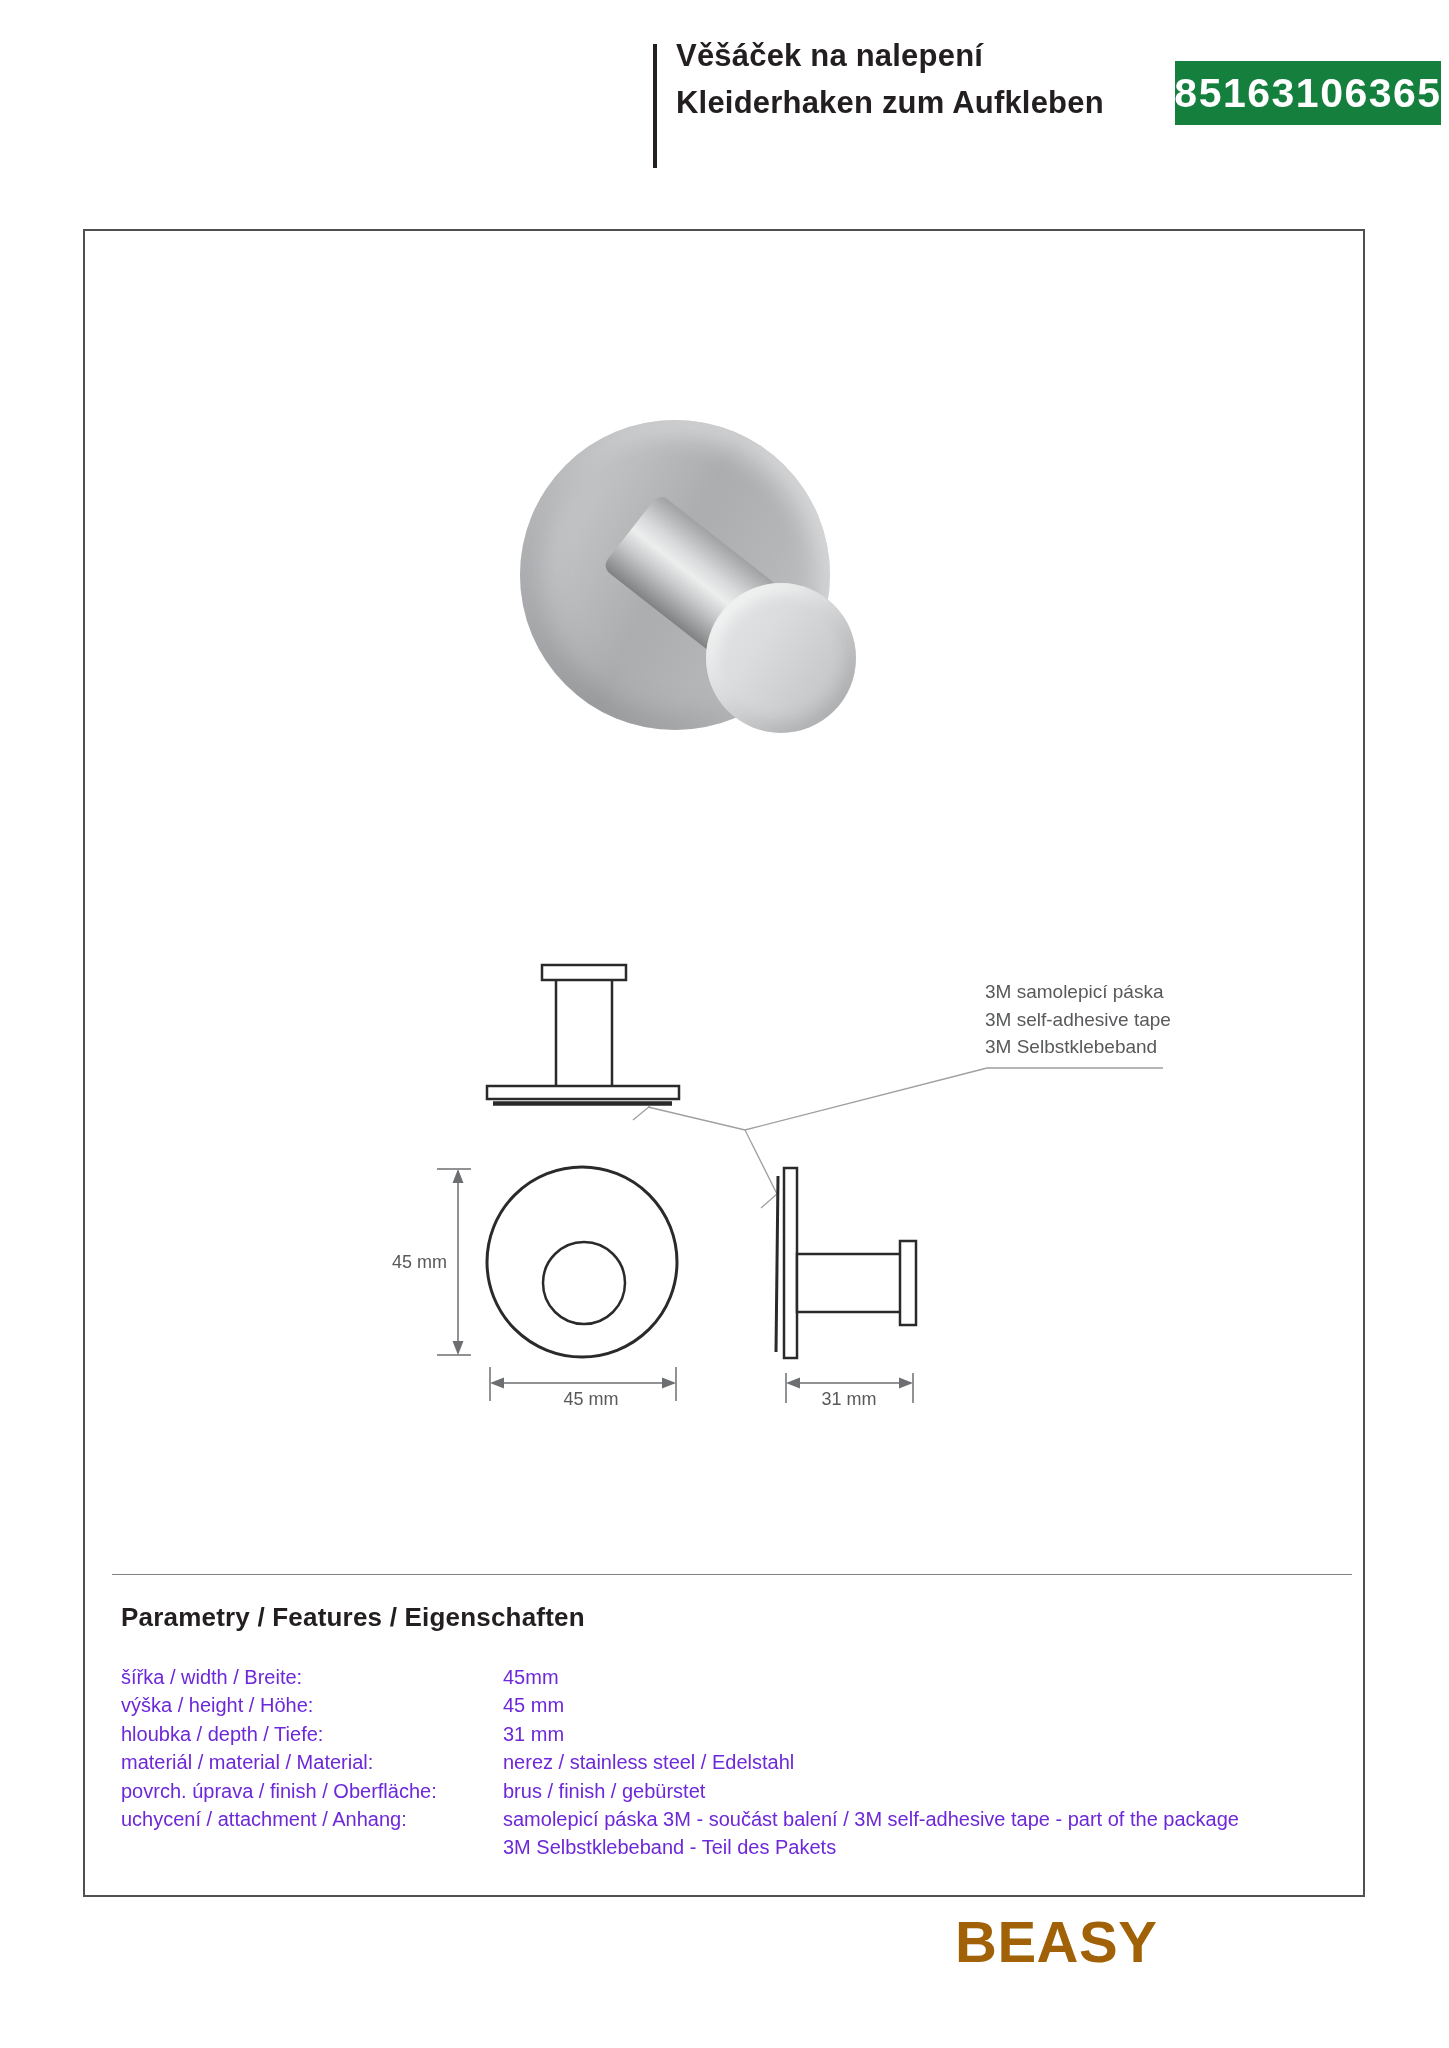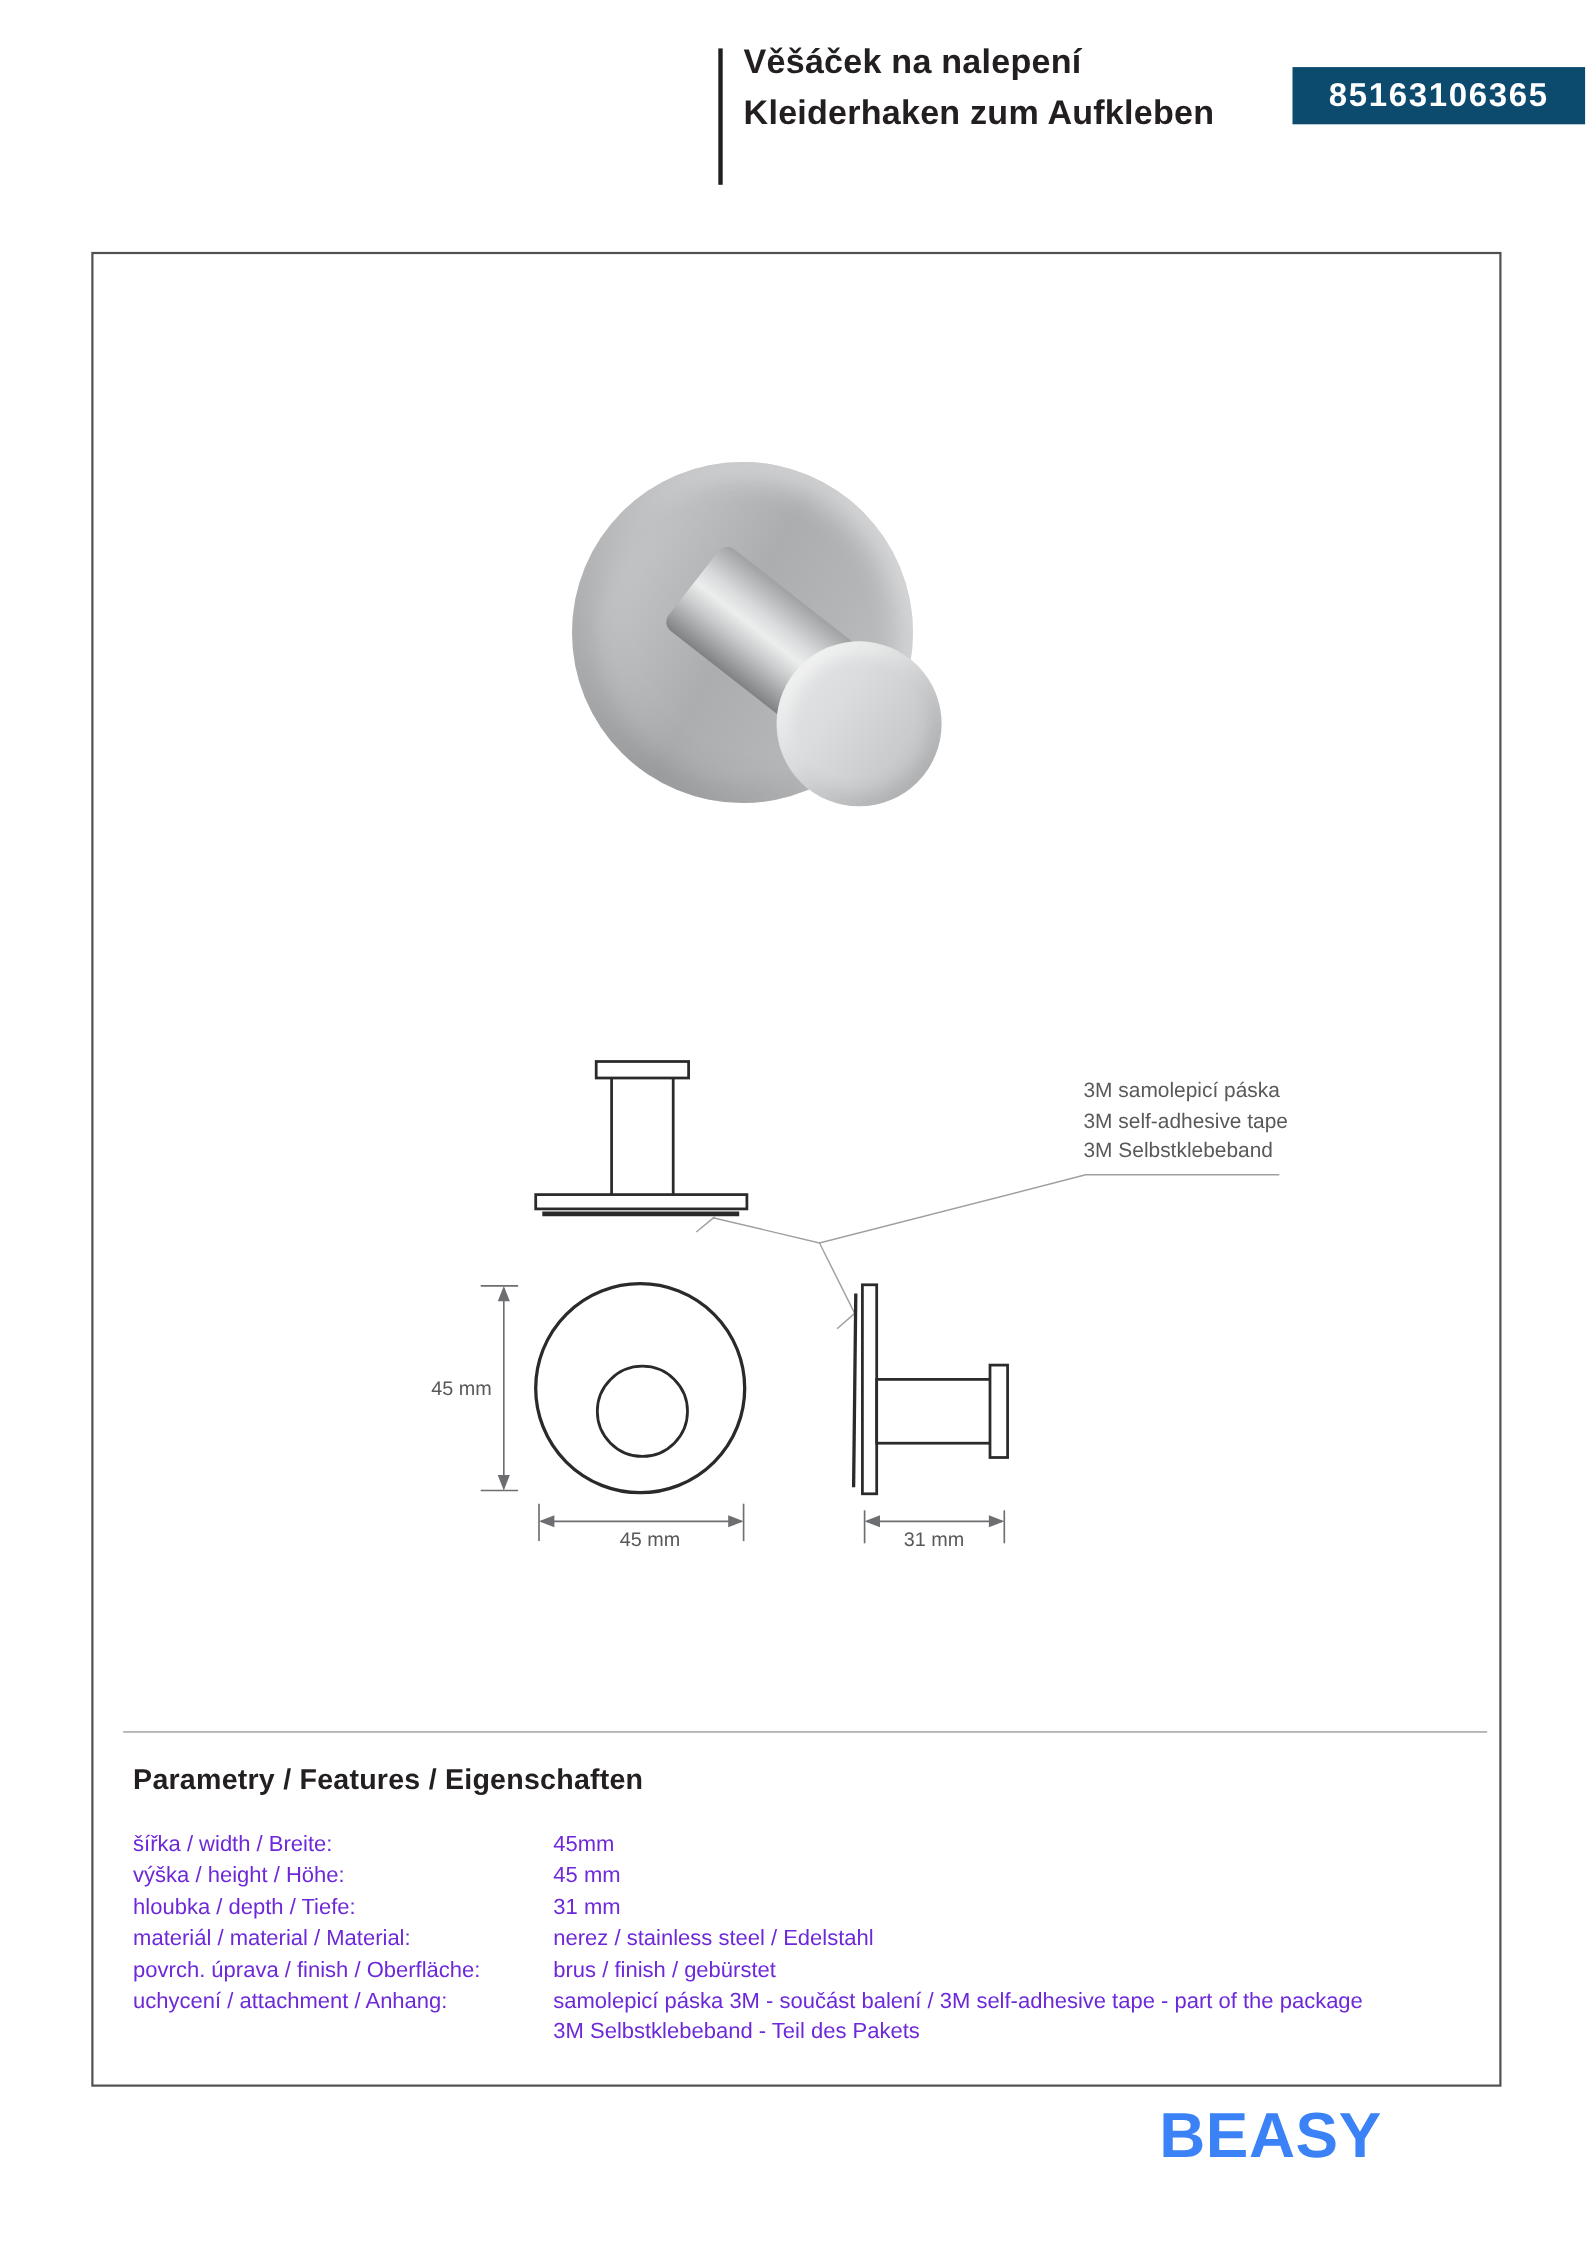--- a/index.html
+++ b/index.html
@@ -28,24 +28,24 @@
     font-size: 31px;
     font-weight: 700;
     line-height: 46.5px;
     color: #231f20;
     letter-spacing: 0.2px;
     white-space: nowrap;
   }
   .code-badge {
     position: absolute;
     left: 1175px; top: 61px;
-    width: 266px; height: 52px;
-    background: #0c4a6e;
+    width: 266px; height: 64px;
+    background: #15803d;
     color: #ffffff;
-    font-size: 30px;
+    font-size: 41px;
     font-weight: 700;
     letter-spacing: 1.5px;
     display: flex;
     align-items: center;
     justify-content: center;
   }
 
   
   .main-box {
     position: absolute;
@@ -136,25 +136,25 @@
   }
   .param-row { display: flex; }
   .param-label { width: 382px; flex: 0 0 382px; }
   .param-value { flex: 1; }
 
   
   .brand-logo {
     position: absolute;
     left: 955px; top: 1908px;
     width: 400px;
-    text-align: center;
+    text-align: left;
     font-size: 58px;
     font-weight: 700;
     letter-spacing: 0.5px;
-    color: #3b82f6;
+    color: #a16207;
   }
 </style>
 </head>
 <body>
 
 <div class="page">
 
   <div class="title-bar"></div>
   <div class="title-block">
     <div>Věšáček na nalepení</div>

